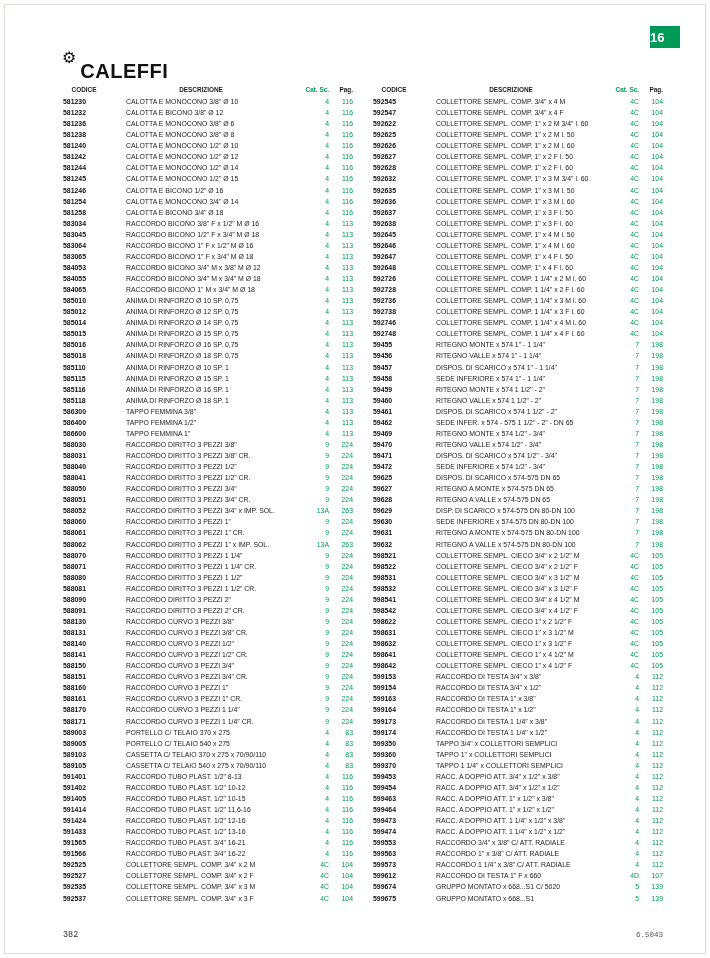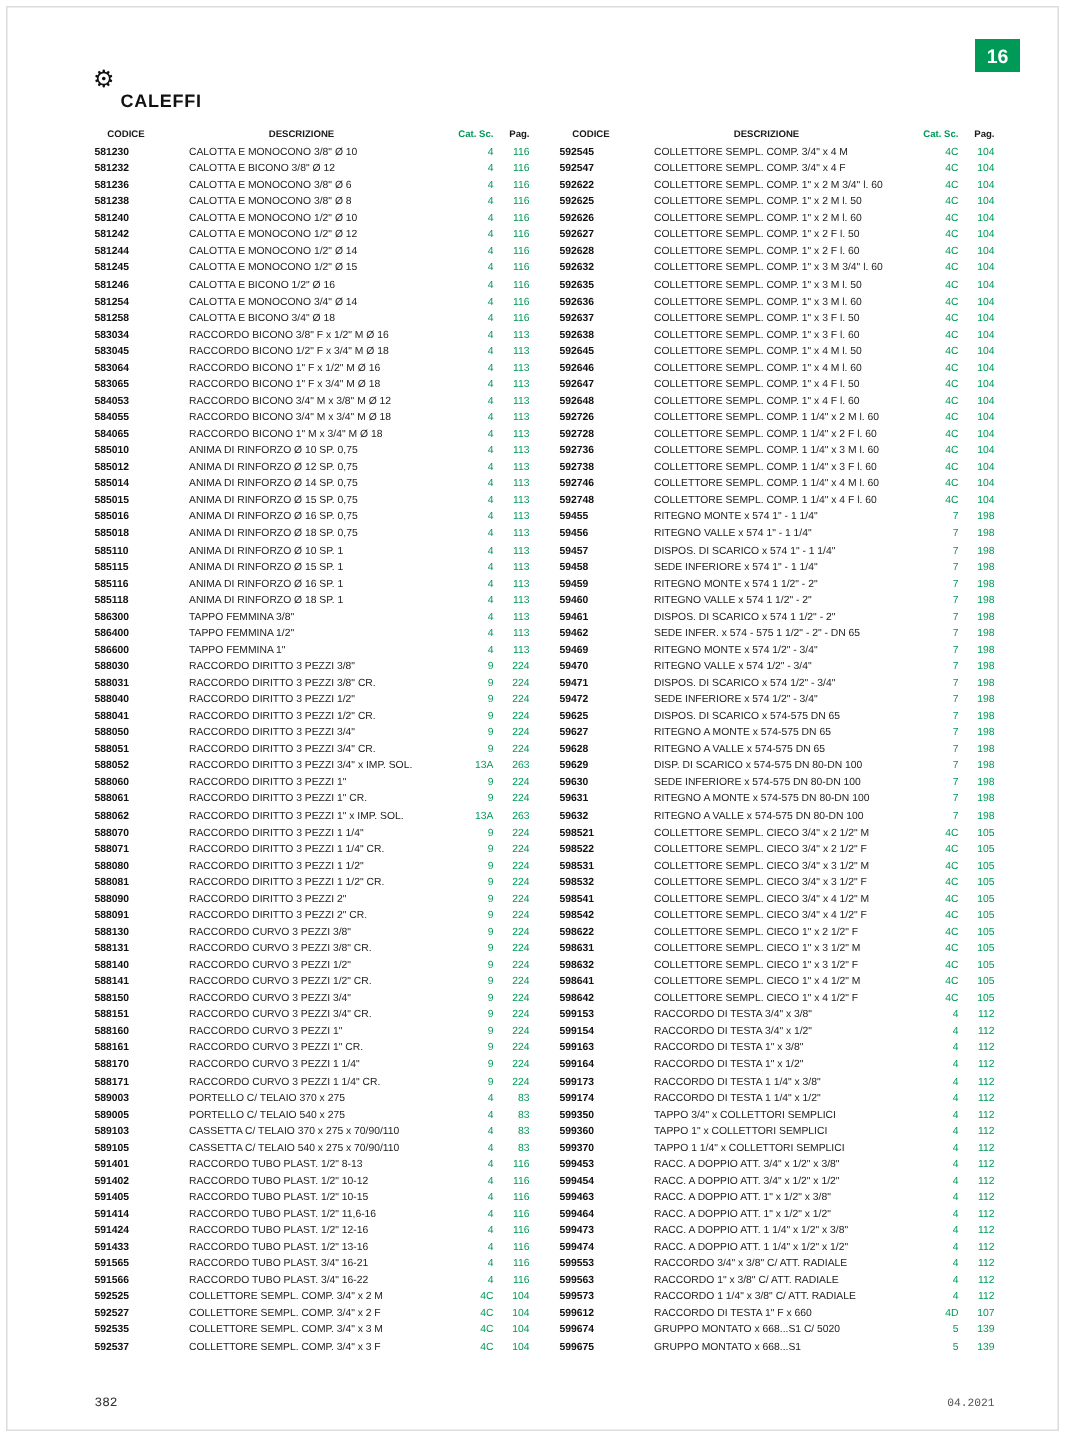--- a/index.html
+++ b/index.html
@@ -4,25 +4,25 @@
 <style>
   html,body{margin:0;padding:0;}
   body{
     width:710px;height:958px;position:relative;background:#ffffff;
     font-family:"Liberation Sans", sans-serif;color:#1a1a1a;overflow:hidden;
   }
   .page-border{position:absolute;inset:4px;border:1px solid #d9ded9;pointer-events:none;}
   
   .logo{position:absolute;left:62px;top:33px;display:flex;align-items:center;gap:4px;}
   .gear{font-size:16px;line-height:16px;color:#111;}
-  .logo-text{font-size:12px;font-weight:bold;letter-spacing:.5px;color:#111;margin-top:27px;}
+  .logo-text{font-size:20px;font-weight:bold;letter-spacing:.5px;color:#111;margin-top:27px;}
   .chapter-tab{
     position:absolute;top:26px;right:30px;width:30px;height:22px;
     background:var(--green,#009a58);color:#fff;font-weight:bold;font-size:13px;
-    display:flex;align-items:center;justify-content:center;
+    display:flex;align-items:center;
   }
   
   .columns{
     position:absolute;left:63px;right:47px;top:82px;
     display:grid;grid-template-columns:1fr 1fr;column-gap:20px;
   }
   .thead,.row{
     display:grid;grid-template-columns:42px 1fr 32px 24px;align-items:center;
   }
   .thead{height:14px;font-size:6.4px;font-weight:bold;}
@@ -951,14 +951,14 @@
           <span class="c-desc">GRUPPO MONTATO x 668...S1</span>
           <span class="c-cat">5</span>
           <span class="c-pag">139</span>
         </div>
       </div>
   </section>
 </main>
 
 <div class="footer">
   <span class="page-number">382</span>
-  <span class="edition-date">04.2021</span>
+  <span class="edition-date">6.5043</span>
 </div>
 
 </body></html>

